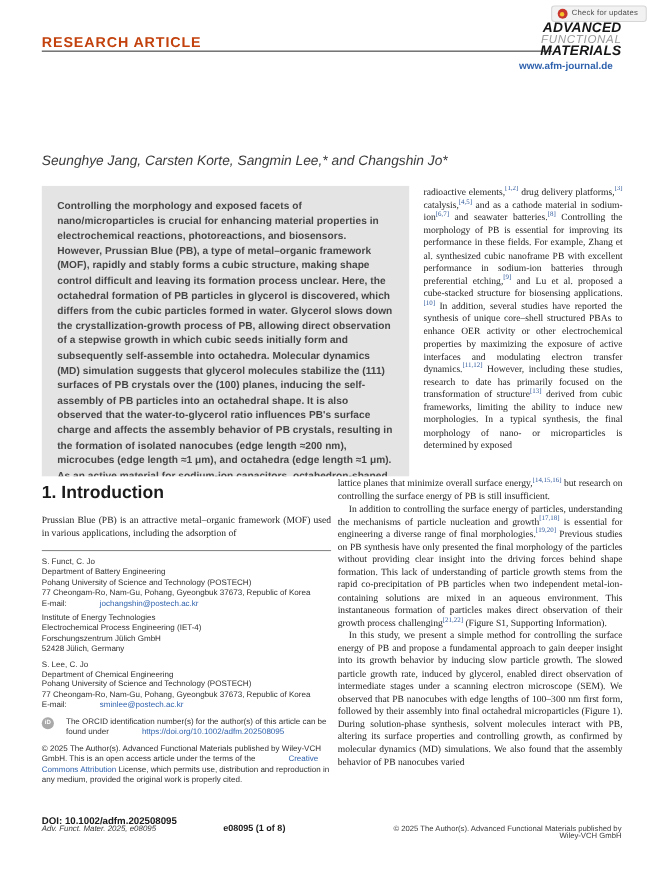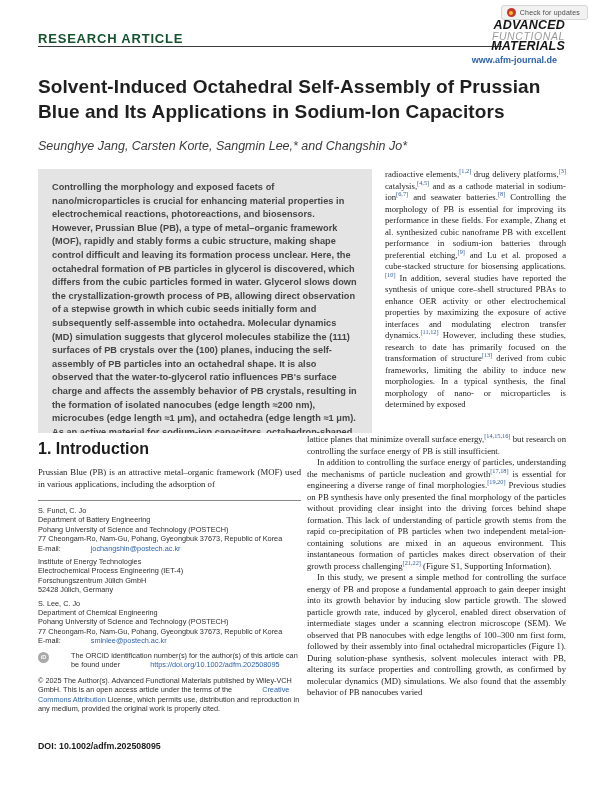--- a/index.html
+++ b/index.html
@@ -22,21 +22,21 @@
     background:#c8372d; position:relative; flex:0 0 auto;
   }
   .check-badge .mark::after {
     content:""; position:absolute; left:2px; top:3px;
     width:4px; height:4px; border-radius:50%; background:#f4c62a;
   }
   .check-badge .lbl { font-size:7px; color:#4a4a4a; letter-spacing:.2px; }
 
   .kicker {
     position:absolute; left:38px; top:31px;
-    font-size:13px; font-weight:bold; letter-spacing:.8px; color:#14532d;
+    font-size:13px; font-weight:bold; letter-spacing:.8px; color:#c2410c;
   }
   .header-rule {
     position:absolute; left:38px; top:46px; width:464px; height:1.4px;
     background:#3c3c3c;
   }
   .logo {
     position:absolute; right:35px; top:20px; text-align:right;
     font-style:italic; line-height:10.5px;
   }
   .logo .l1, .logo .l3 { font-size:12.5px; font-weight:bold; color:#161616; letter-spacing:.2px; }
@@ -89,21 +89,21 @@
     position:absolute; left:38px; top:440px; width:263px; height:296px;
   }
   .intro-heading { font-size:16px; font-weight:bold; color:#1b1b1b; margin-bottom:9px; }
   .intro-para { font-size:8.7px; line-height:11.5px; text-align:justify; }
   .fn-rule { width:100%; height:1px; background:#8a8a8a; margin:10px 0 5px 0; }
 
   .aff { font-size:7.3px; line-height:9.4px; color:#2e2e2e; margin-bottom:4px; }
   .aff .names { display:block; }
   .link { color:#2f62ad; text-decoration:none; cursor:pointer;padding-left:28px; }
 
-  .orcid-row { display:flex; gap:22px; margin-top:5px; }
+  .orcid-row { display:flex; gap:11px; margin-top:5px; }
   .orcid-icon {
     flex:0 0 auto; width:11px; height:11px; border-radius:50%;
     background:#a9a9a9; color:#ffffff; font-size:5.5px; font-weight:bold;
     display:flex; align-items:center; justify-content:center; margin-top:1px;
   }
   .orcid-text { font-size:7.3px; line-height:9.4px; color:#2e2e2e; }
 
   .license { font-size:7.3px; line-height:9.6px; color:#2e2e2e; margin-top:6px; }
   .doi { font-size:8.8px; font-weight:bold; color:#1b1b1b; margin-top:27px; }
 
@@ -129,21 +129,20 @@
   <div class="kicker">RESEARCH ARTICLE</div>
   <div class="header-rule"></div>
 
   <div class="logo">
     <div class="l1">ADVANCED</div>
     <div class="l2">FUNCTIONAL</div>
     <div class="l3">MATERIALS</div>
   </div>
   <a class="journal-url">www.afm-journal.de</a>
 
-  <h1 class="title">Solvent-Induced Octahedral Self-Assembly of Prussian Blue and Its Applications in Sodium-Ion Capacitors</h1>
   <div class="authors">Seunghye Jang, Carsten Korte, Sangmin Lee,* and Changshin Jo*</div>
 
   <div class="abstract-box">
     <p>Controlling the morphology and exposed facets of nano/microparticles is crucial for enhancing material properties in electrochemical reactions, photoreactions, and biosensors. However, Prussian Blue (PB), a type of metal–organic framework (MOF), rapidly and stably forms a cubic structure, making shape control difficult and leaving its formation process unclear. Here, the octahedral formation of PB particles in glycerol is discovered, which differs from the cubic particles formed in water. Glycerol slows down the crystallization-growth process of PB, allowing direct observation of a stepwise growth in which cubic seeds initially form and subsequently self-assemble into octahedra. Molecular dynamics (MD) simulation suggests that glycerol molecules stabilize the (111) surfaces of PB crystals over the (100) planes, inducing the self-assembly of PB particles into an octahedral shape. It is also observed that the water-to-glycerol ratio influences PB's surface charge and affects the assembly behavior of PB crystals, resulting in the formation of isolated nanocubes (edge length ≈200 nm), microcubes (edge length ≈1 μm), and octahedra (edge length ≈1 μm). As an active material for sodium-ion capacitors, octahedron-shaped PB, with its significantly higher surface area, exhibits outstanding cycling performance, surpassing cubic PB.</p>
   </div>
 
   <div class="col-narrow serif">
     <p>radioactive elements,<sup class="cite">[1,2]</sup> drug delivery platforms,<sup class="cite">[3]</sup> catalysis,<sup class="cite">[4,5]</sup> and as a cathode material in sodium-ion<sup class="cite">[6,7]</sup> and seawater batteries.<sup class="cite">[8]</sup> Controlling the morphology of PB is essential for improving its performance in these fields. For example, Zhang et al. synthesized cubic nanoframe PB with excellent performance in sodium-ion batteries through preferential etching,<sup class="cite">[9]</sup> and Lu et al. proposed a cube-stacked structure for biosensing applications.<sup class="cite">[10]</sup> In addition, several studies have reported the synthesis of unique core–shell structured PBAs to enhance OER activity or other electrochemical properties by maximizing the exposure of active interfaces and modulating electron transfer dynamics.<sup class="cite">[11,12]</sup> However, including these studies, research to date has primarily focused on the transformation of structure<sup class="cite">[13]</sup> derived from cubic frameworks, limiting the ability to induce new morphologies. In a typical synthesis, the final morphology of nano- or microparticles is determined by exposed</p>
   </div>
 
@@ -185,14 +184,19 @@
     <div class="orcid-row">
       <span class="orcid-icon">iD</span>
       <span class="orcid-text"><span>The ORCID identification number(s) for the author(s) of this article can be found under </span><a class="link">https://doi.org/10.1002/adfm.202508095</a></span>
     </div>
 
     <div class="license"><span>© 2025 The Author(s). Advanced Functional Materials published by Wiley-VCH GmbH. This is an open access article under the terms of the </span><a class="link">Creative Commons Attribution</a><span> License, which permits use, distribution and reproduction in any medium, provided the original work is properly cited.</span></div>
 
     <div class="doi">DOI: 10.1002/adfm.202508095</div>
   </div>
 
+  <div class="footer">
+    <span class="cite-ref">Adv. Funct. Mater. 2025, e08095</span>
+    <span class="pageno">e08095 (1 of 8)</span>
+    <span class="copy">© 2025 The Author(s). Advanced Functional Materials published by Wiley-VCH GmbH</span>
+  </div>
 
 </div>
 
 </body></html>

